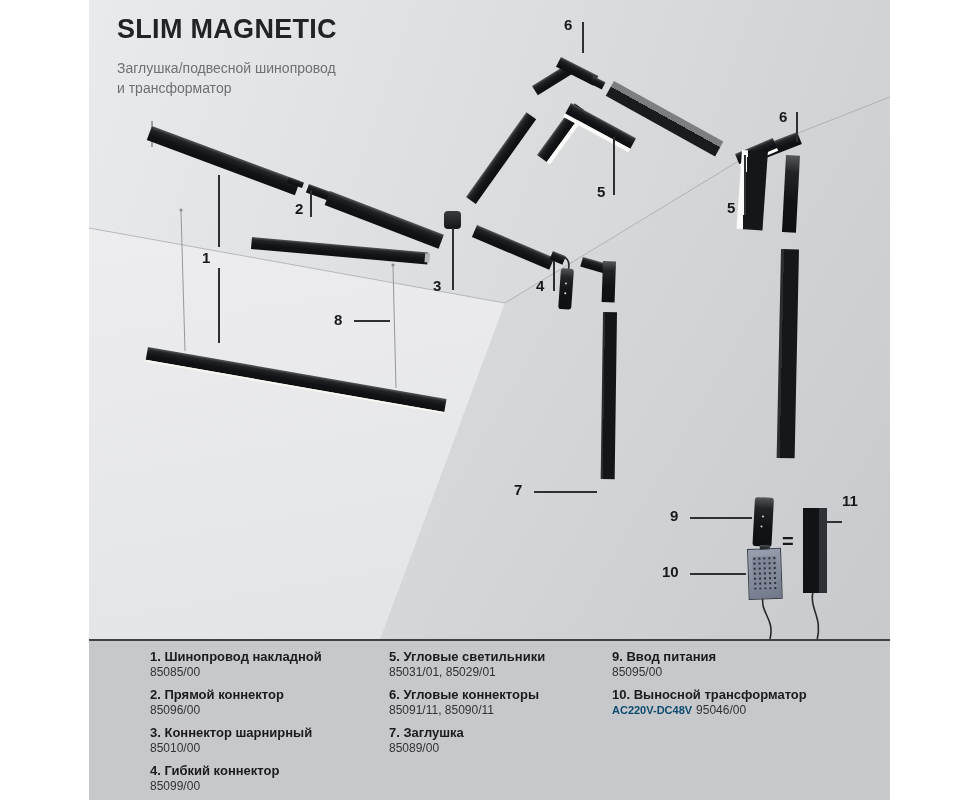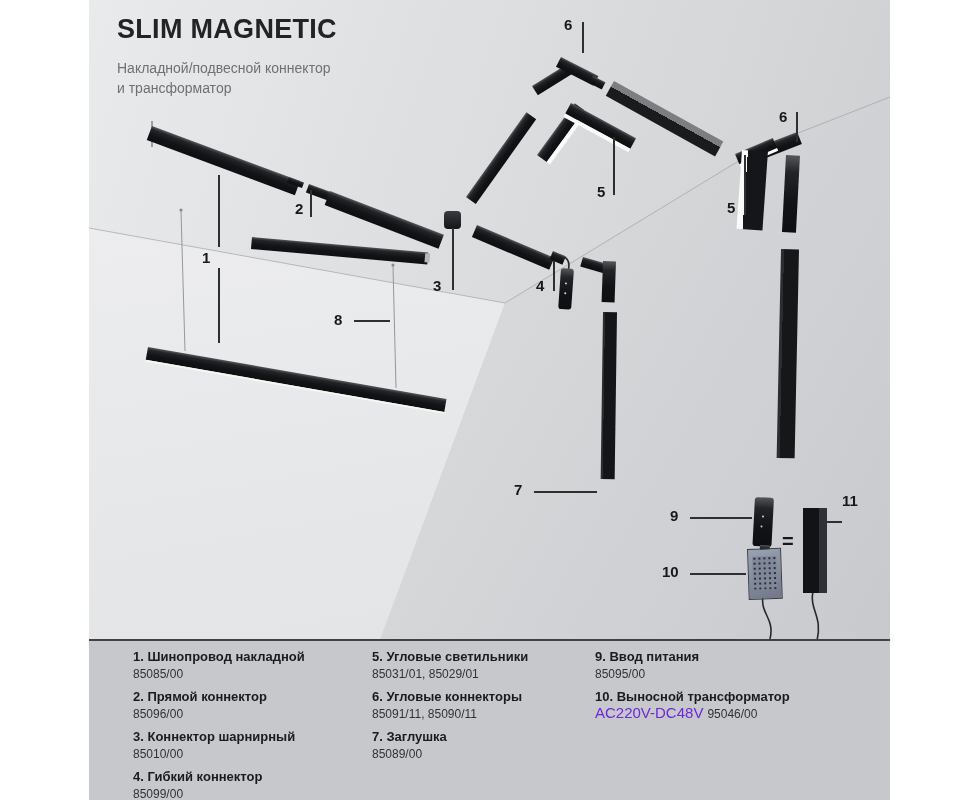--- a/index.html
+++ b/index.html
@@ -18,24 +18,24 @@
        background:linear-gradient(180deg,#56575b 0%,#232427 22%,#121316 60%,#0e0f11 100%);}
   .bar .dot{position:absolute;width:2px;height:2px;border-radius:50%;background:#d9d9d9;}
   .lead{position:absolute;z-index:5;background:#2e2f31;}
   .callout{position:absolute;z-index:6;font-weight:bold;font-size:15px;color:#17181a;}
   .header{position:absolute;left:117px;top:14px;z-index:7;}
   .header h1{margin:0;font-size:27px;letter-spacing:0.3px;color:#222325;font-weight:bold;}
   .subtitle{margin-top:13px;font-size:14px;line-height:20px;color:#6f7072;}
   .divider{position:absolute;left:89px;top:639px;width:801px;height:2px;background:#404144;z-index:7;}
   .legend{position:absolute;left:89px;top:641px;width:801px;height:159px;background:#c6c8cb;z-index:7;}
   .lcol{position:absolute;top:8px;}
-  .litem{margin-bottom:7px;}
+  .litem{margin-bottom:7px;margin-left:17px;}
   .lname{font-size:13px;font-weight:bold;color:#1b1b1d;line-height:16px;}
   .lcode{font-size:12px;color:#323234;line-height:15px;}
-  .lspec{font-weight:normal;color:#6d28d9;font-size:15px;}
+  .lspec{font-weight:bold;color:#0c4a6e;font-size:11px;}
   .lspec:not(:empty){margin-right:4px;}
   .white-edge{border-bottom:4px solid #fbfbfa;}
   .perf{position:absolute;left:4px;right:4px;top:7px;bottom:9px;background-color:#7f8798;
         background-image:radial-gradient(circle at 2px 2px,#2c2f36 1.1px,rgba(0,0,0,0) 1.5px);
         background-size:5px 5px;}
 </style>
 </head>
 <body>
 
 <div id="app">
@@ -138,21 +138,21 @@
   <div class="callout" style="left:514px;top:481px;">7</div>
   <div class="callout" style="left:334px;top:311px;">8</div>
   <div class="callout" style="left:670px;top:507px;">9</div>
   <div class="callout" style="left:662px;top:563px;">10</div>
   <div class="callout" style="left:842px;top:492px;">11</div>
   <div class="callout" style="left:782px;top:530px;font-size:20px;">=</div>
 
   <div class="header">
     <h1>SLIM MAGNETIC</h1>
     <div class="subtitle">
-      <div>Накладной/подвесной коннектор</div>
+      <div>Заглушка/подвесной шинопровод</div>
       <div>и трансформатор</div>
     </div>
   </div>
 
   <div class="divider"></div>
   <div class="legend">
     <div class="lcol" style="left:44px;">
       <div class="litem">
         <div class="lname">1. Шинопровод накладной</div>
         <div class="lcode"><span class="lspec"></span><span>85085/00</span></div>

